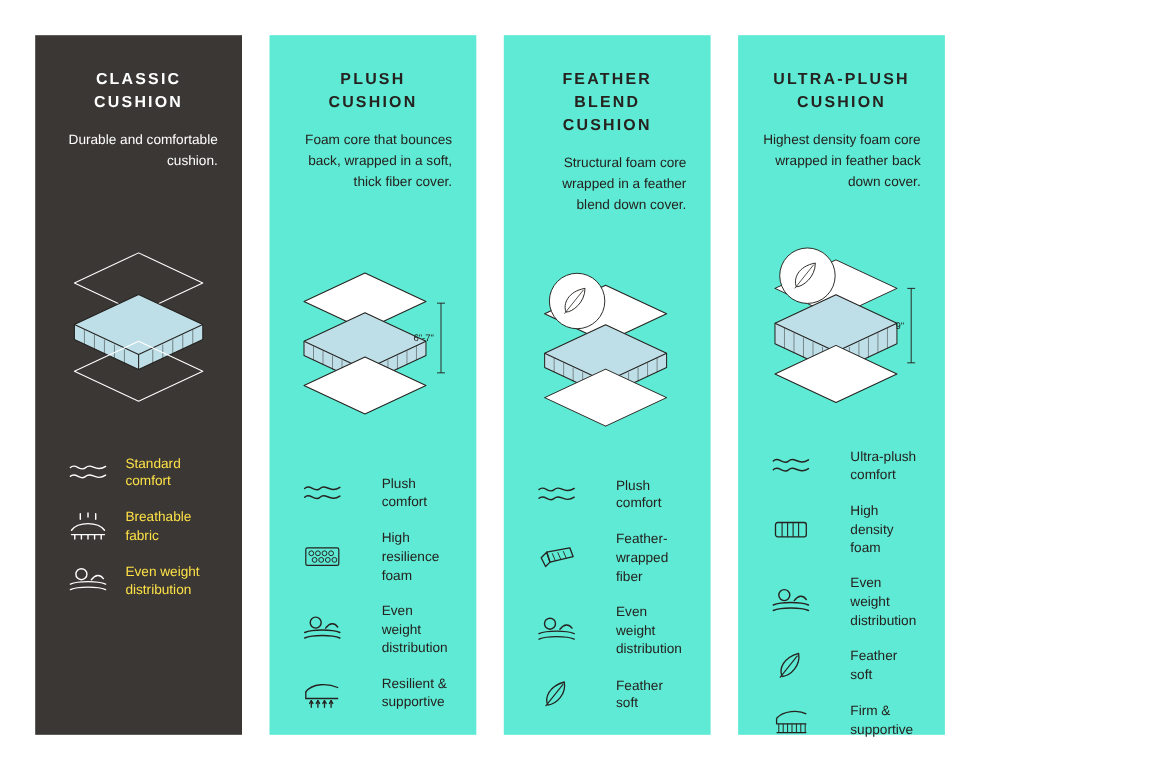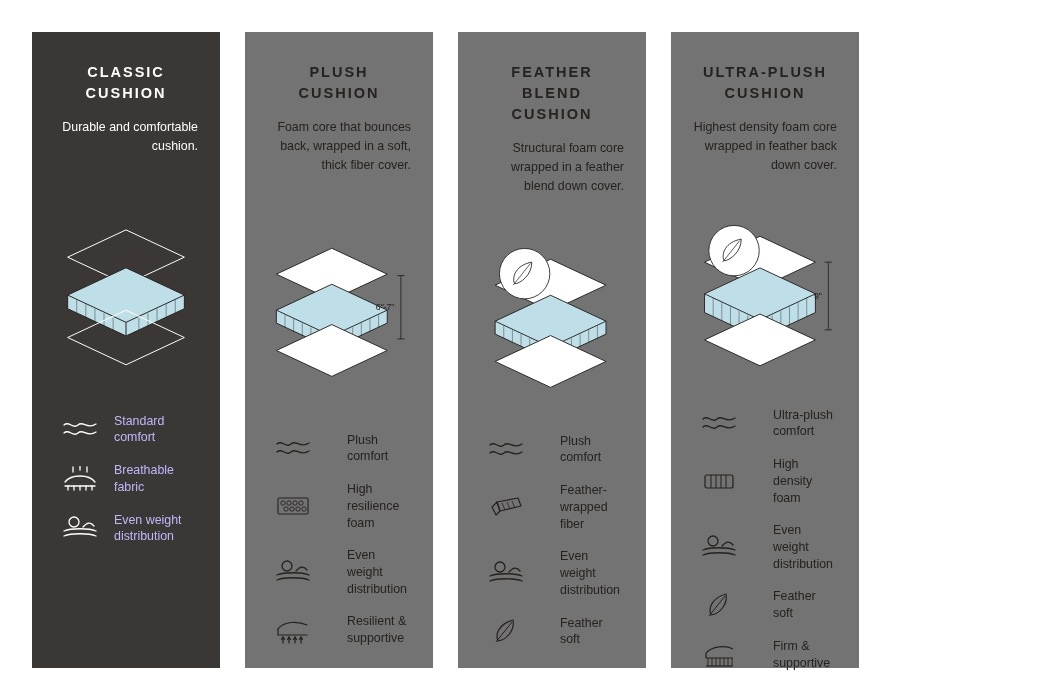--- a/index.html
+++ b/index.html
@@ -29,21 +29,21 @@
     display: flex;
     flex-direction: column;
     align-items: center;
     position: relative;
   }
   .card.dark {
     background: #3a3734;
     color: #ffffff;
   }
   .card.light {
-    background: #737373;
+    background: #5eead4;
     color: #25221f;
   }
   .card-title {
     font-size: 14.5px;
     font-weight: bold;
     letter-spacing: 2.0px;
     text-align: center;
     line-height: 1.45;
     margin: 0 0 14px 0;
     text-transform: uppercase;
@@ -83,21 +83,21 @@
     height: 32px;
     display: flex;
     align-items: center;
     justify-content: center;
   }
   .feature .flabel {
     font-size: 12.4px;
     line-height: 1.35;
     max-width: 120px;
   }
-  .dark .feature .flabel { color: #c4b5fd; }
+  .dark .feature .flabel { color: #fde047; }
   .light .feature .flabel { color: #25221f; margin-left: 20px; }
   .spacer { flex: 1 1 auto; }
 </style>
 </head>
 <body>
 
 <div class="board">
 
   <div class="card dark">
     <div class="card-title">CLASSIC CUSHION</div>

